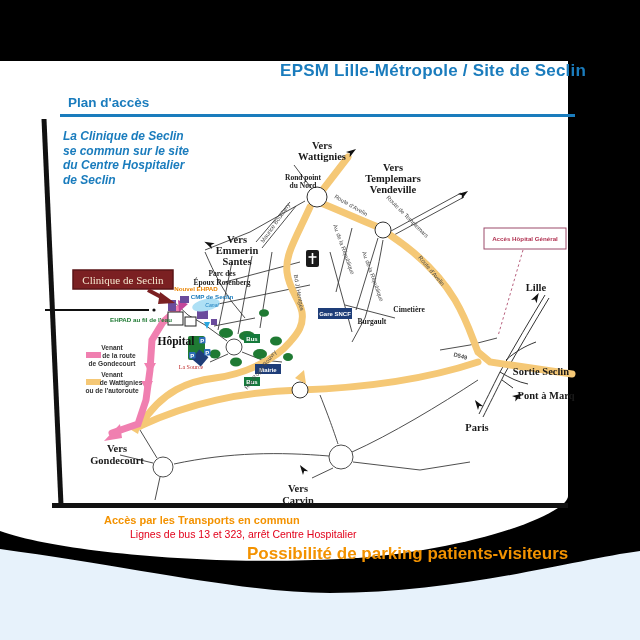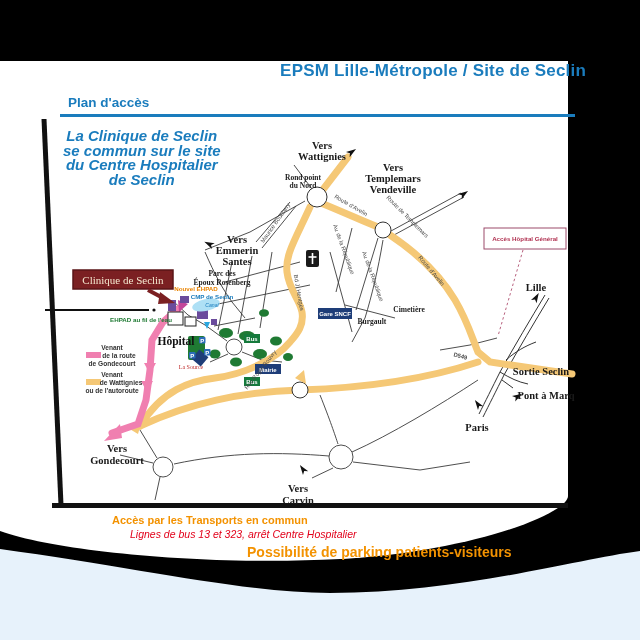--- a/index.html
+++ b/index.html
@@ -7,28 +7,28 @@
        font-family:"Liberation Sans",sans-serif;}
   .layer{position:absolute;left:0;top:0;width:640px;height:640px;}
   svg{display:block;}
   
   .title{position:absolute;top:61px;left:8px;width:578px;text-align:right;
          color:var(--blue);font-size:17px;font-weight:bold;letter-spacing:.2px;}
   .section{position:absolute;top:95px;left:60px;color:var(--blue);
            font-size:13.5px;font-weight:bold;padding-left:8px;}
   .rule{position:absolute;top:114px;left:60px;width:515px;height:2.5px;background:var(--blue);}
   .intro{position:absolute;top:129px;left:63px;color:var(--blue);
-         font-size:15px;font-style:italic;font-weight:bold;line-height:14.5px;text-align:center;}
+         font-size:12px;font-style:italic;font-weight:bold;line-height:14.5px;}
   
-  .f1{position:absolute;top:514px;left:112px;color:var(--orange-text);
+  .f1{position:absolute;top:514px;left:104px;color:var(--orange-text);
       font-size:11px;font-weight:bold;text-align:center;}
   .f2{position:absolute;top:528px;left:130px;color:var(--red-text);
-      font-size:10.5px;font-style:italic;text-align:right;}
+      font-size:10.5px;text-align:right;}
   .f3{position:absolute;top:544px;left:247px;color:var(--orange-text);
-      font-size:14px;font-weight:bold;}
+      font-size:17px;font-weight:bold;}
   
   .dest{font-family:"Liberation Serif",serif;font-weight:bold;fill:#1a1a1a;
         font-size:10.5px;text-anchor:middle;}
   .dest-s{font-family:"Liberation Serif",serif;font-weight:bold;fill:#222;
         font-size:7.5px;text-anchor:middle;}
   .street{font-family:"Liberation Sans",sans-serif;fill:#4a4a4a;
         font-size:5.8px;text-anchor:middle;}
   .boxtxt{font-family:"Liberation Sans",sans-serif;fill:#fff;font-weight:bold;
         font-size:6px;text-anchor:middle;}
   .legtxt{font-family:"Liberation Sans",sans-serif;fill:#333;font-weight:bold;

